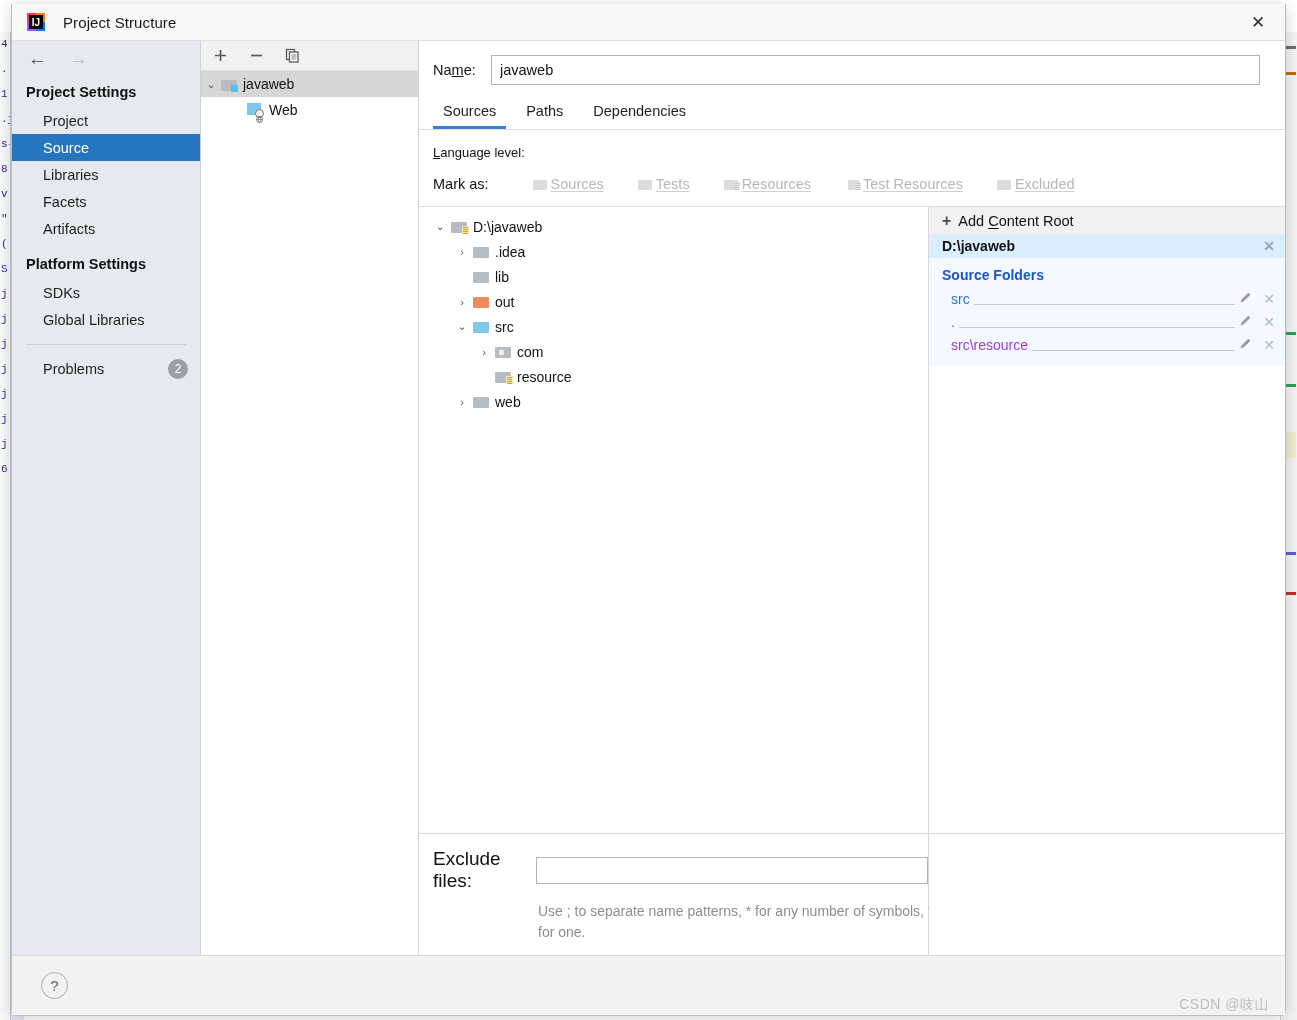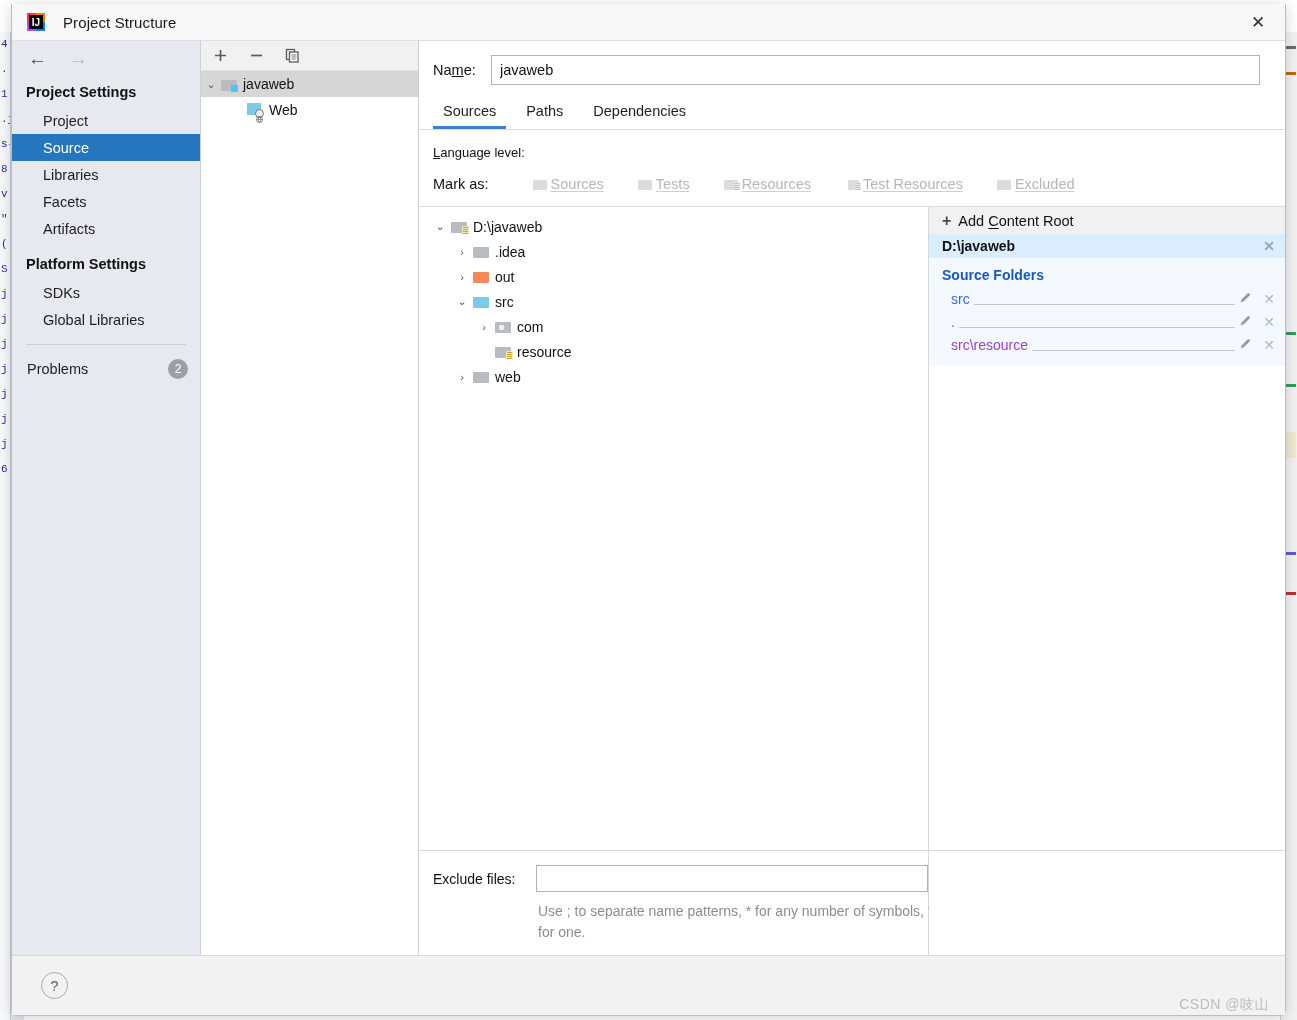--- a/index.html
+++ b/index.html
@@ -71,21 +71,21 @@
   .sb-group {
     font-size: 14.5px; font-weight: bold; color: #111;
     padding: 9px 0 7px 14px;
   }
   .sb-item {
     font-size: 14.5px; color: #1e1e1e; height: 27px;
     display: flex; align-items: center; padding-left: 31px;
   }
   .sb-item.selected { background: #2675bf; color: #ffffff; }
   .sb-sep { height: 1px; background: #ccd2da; margin: 11px 14px 10px 14px; }
-  .sb-problems { display: flex; align-items: center; height: 27px; padding-left: 15px; padding-right: 12px; }
+  .sb-problems { display: flex; align-items: center; height: 27px; padding-left: 31px; padding-right: 12px; }
   .sb-problems .lbl { font-size: 14.5px; color: #1e1e1e; }
   .sb-badge {
     margin-left: auto; width: 20px; height: 20px; border-radius: 50%;
     background: #9aa0a6; color: #fff; font-size: 12px;
     display: flex; align-items: center; justify-content: center;
   }
 
   
   #modules-pane {
     width: 218px; background: #ffffff; border-right: 1px solid #cdd2d9;
@@ -162,21 +162,21 @@
   .root-entry .txt.src { color: #2a6fd6; }
   .root-entry .txt.res { color: #9b3fd8; }
   .root-entry .dots { flex: 1 1 auto; border-bottom: 1px solid #c8c8c8; margin: 0 4px; height: 12px; }
   .root-entry .pencil { color: #8d8d8d; font-size: 12px; margin-right: 11px; }
   .root-entry .x { color: #b0b8bf; font-size: 14px; }
 
   
   #exclude-wrap { border-top: 1px solid #d8d8d8; display: flex; flex: 0 0 auto; }
   #exclude-left { flex: 1 1 auto; padding: 14px 0 12px 14px; border-right: 1px solid #d8d8d8; min-width: 0;}
   #exclude-row { display: flex; align-items: center; }
-  #exclude-label { font-size: 14px; color: #111; width: 105px; }
+  #exclude-label { font-size: 19px; color: #111; width: 105px; }
   #exclude-input { width: 399px; height: 27px; border: 1px solid #b0b4ba; background: #fff;
                    font-size: 14px; padding: 0 6px; outline: none;
                    font-family: "Liberation Sans", sans-serif; }
   #exclude-hint { font-size: 14px; color: #8d8d8d; margin: 9px 0 0 105px; width: 400px; line-height: 21px; }
   #exclude-right { width: 356px; flex: 0 0 auto; background: #fff; }
 
   
   #footer {
     height: 60px; background: #f2f2f2; border-top: 1px solid #d8d8d8;
     display: flex; align-items: center; padding: 0 16px 0 16px; flex: 0 0 auto;
@@ -424,20 +424,27 @@
           </div>
 
           <div class="tree-row" style="padding-left:32px;">
             <span class="tree-chev">›</span>
             <span class="folder-ico">
                 <span class="bodyf f-grey"></span>
               </span>
             <span>.idea</span>
           </div>
 
+          <div class="tree-row" style="padding-left:32px;">
+            <span class="tree-chev"></span>
+            <span class="folder-ico">
+                <span class="bodyf f-grey"></span>
+              </span>
+            <span>lib</span>
+          </div>
 
           <div class="tree-row" style="padding-left:32px;">
             <span class="tree-chev">›</span>
             <span class="folder-ico">
                 <span class="bodyf f-orange"></span>
               </span>
             <span>out</span>
           </div>
 
           <div class="tree-row" style="padding-left:32px;">

